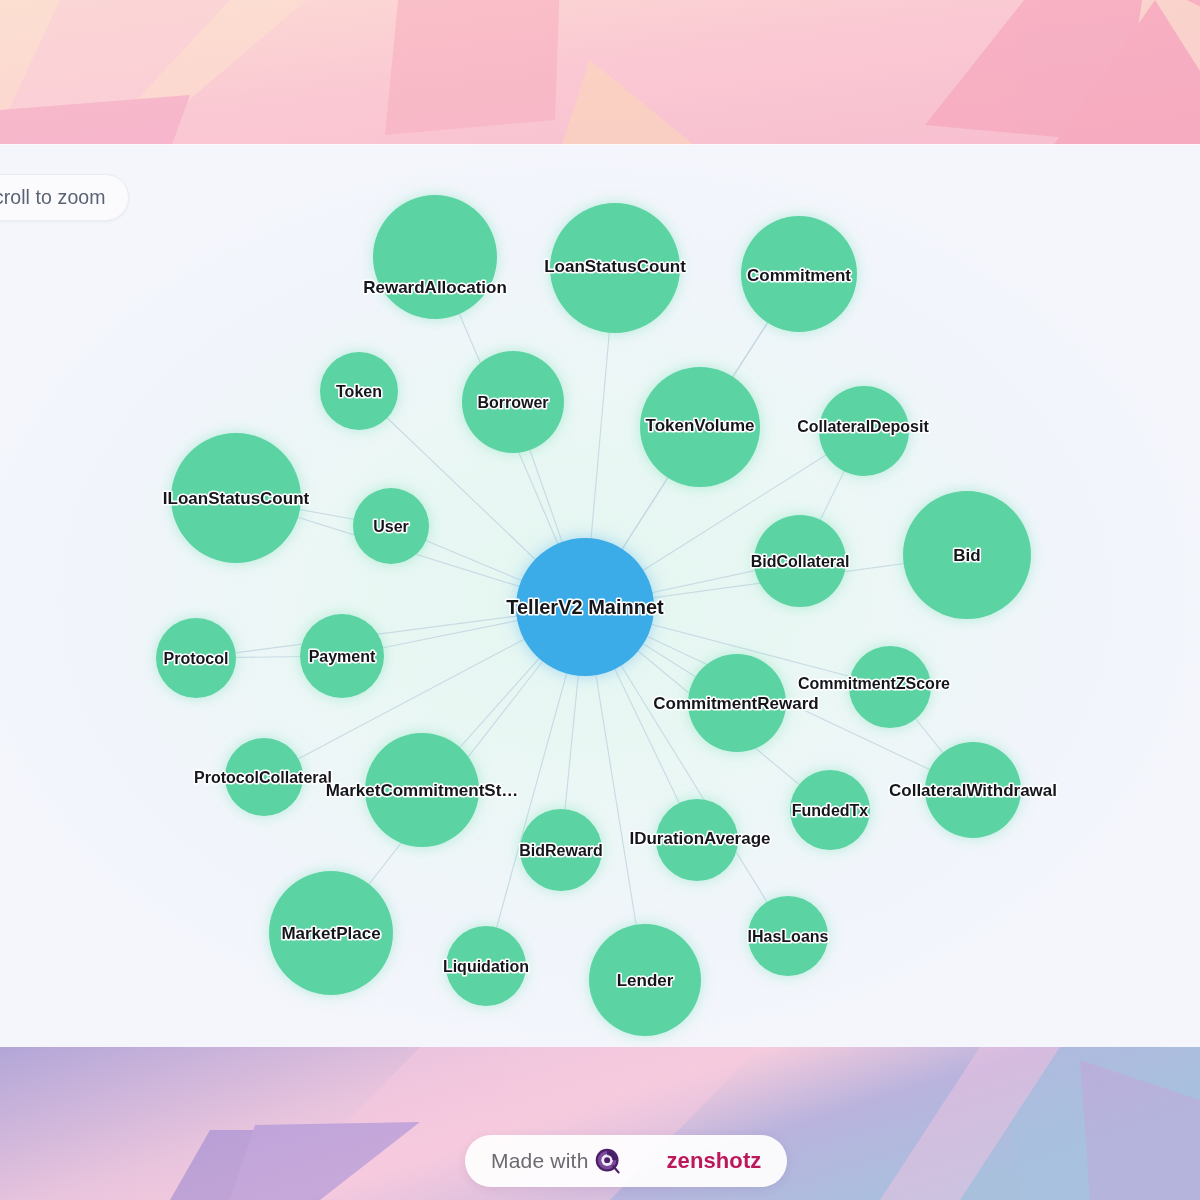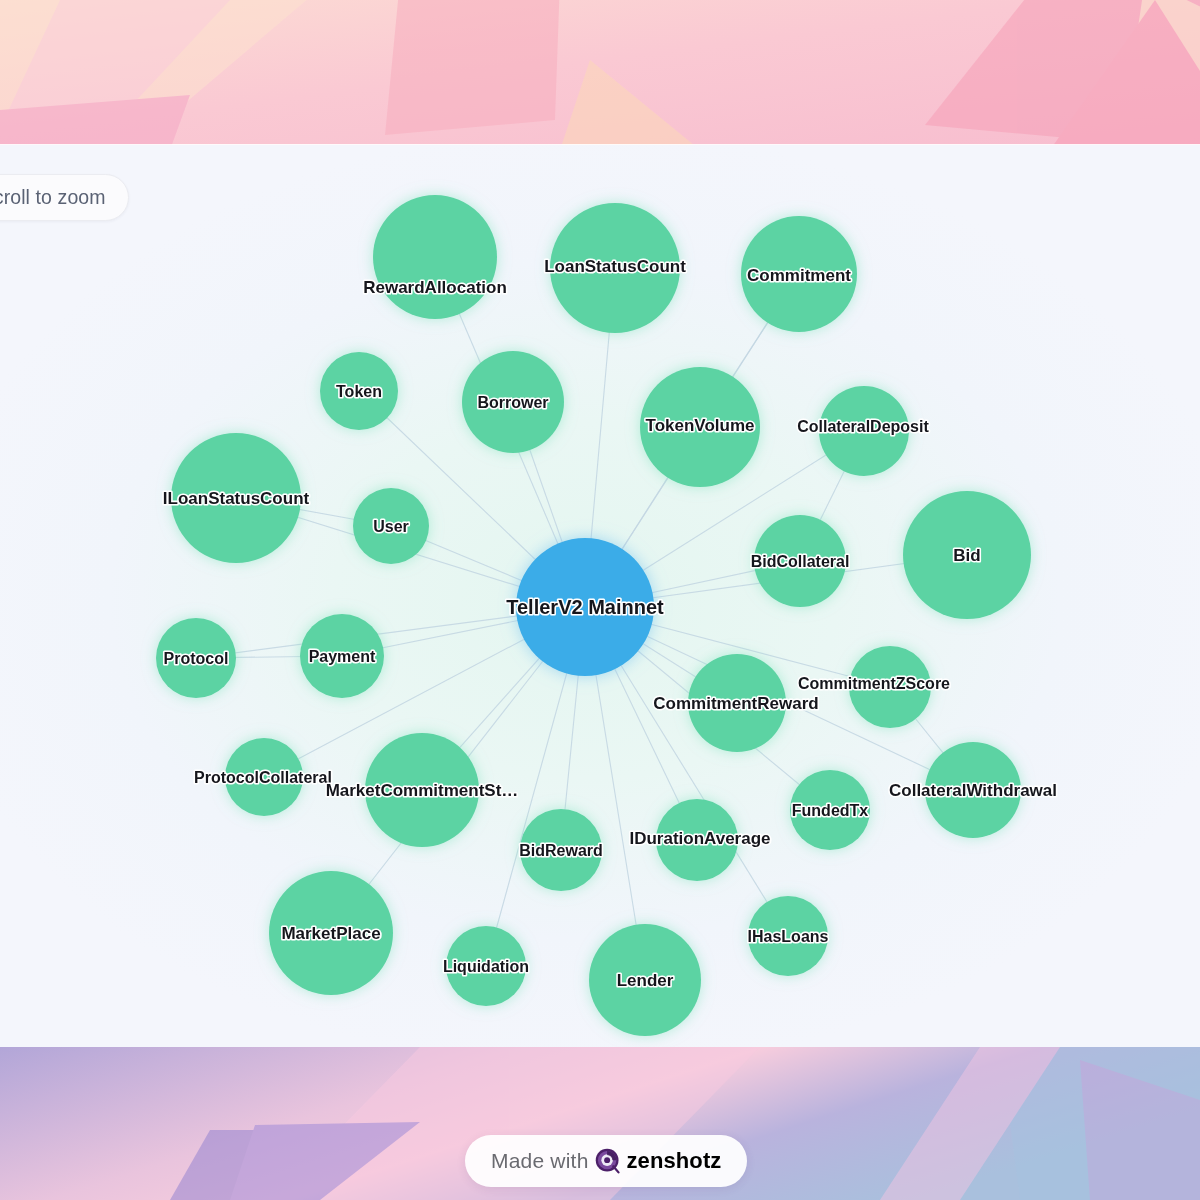--- a/index.html
+++ b/index.html
@@ -44,21 +44,21 @@
   
   #watermark{
     position:absolute;left:465px;top:1135px;z-index:4;
     display:flex;align-items:center;gap:5px;
     background:rgba(255,255,255,.93);
     border-radius:26px;
     padding:12px 26px;
     box-shadow:0 2px 10px rgba(80,50,110,.10);
   }
   #watermark .mw{font-size:21px;color:#6a6a70;letter-spacing:.2px;}
-  #watermark .brand{font-size:22px;font-weight:bold;color:#000000;letter-spacing:.1px;}
+  #watermark .brand{font-size:22px;font-weight:bold;color:#be185d;letter-spacing:.1px;margin-left:40px;}
   #watermark .logo{width:28px;height:28px;display:block;}
 
   
   text.node-label{
     font-family:"Liberation Sans", sans-serif;
     font-weight:bold;
     fill:#15161c;
     paint-order:stroke fill;
     stroke:#ffffff;
     stroke-width:3.2px;

